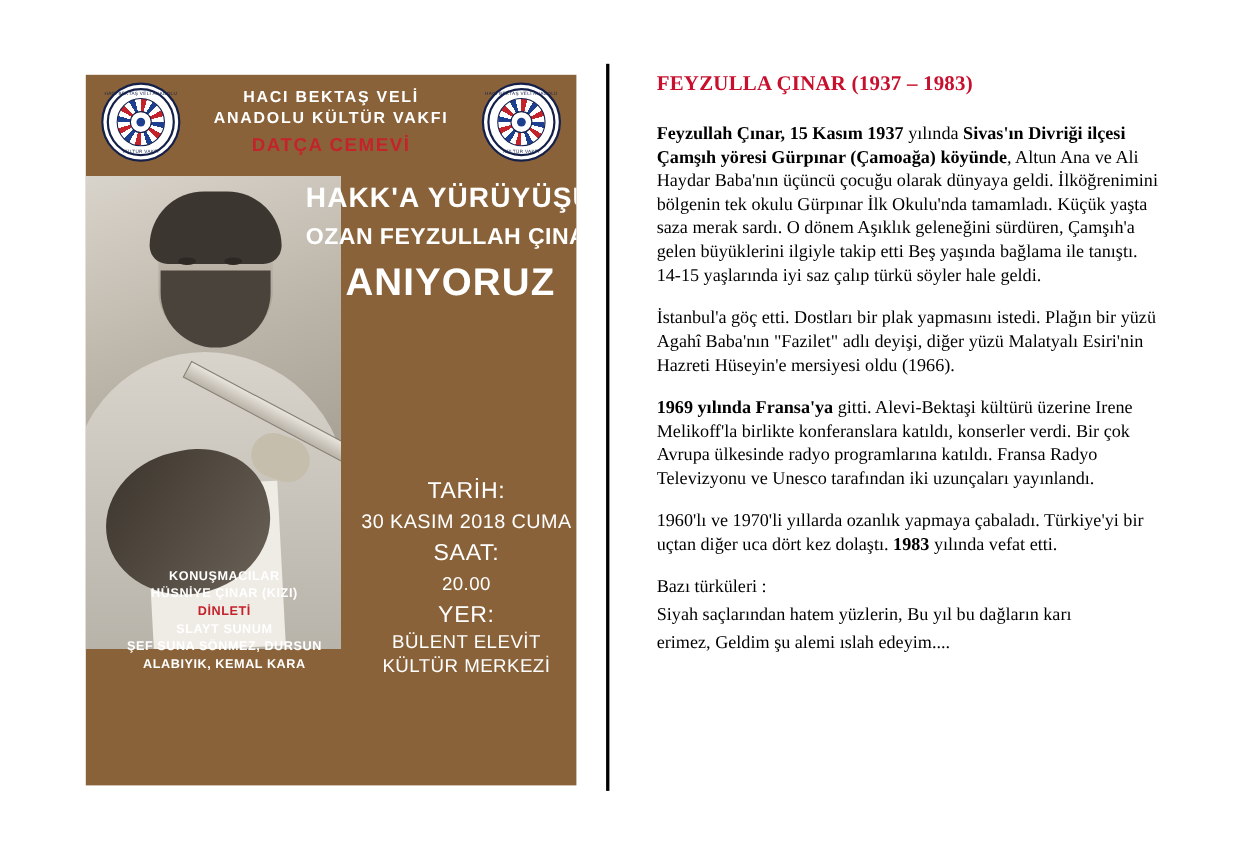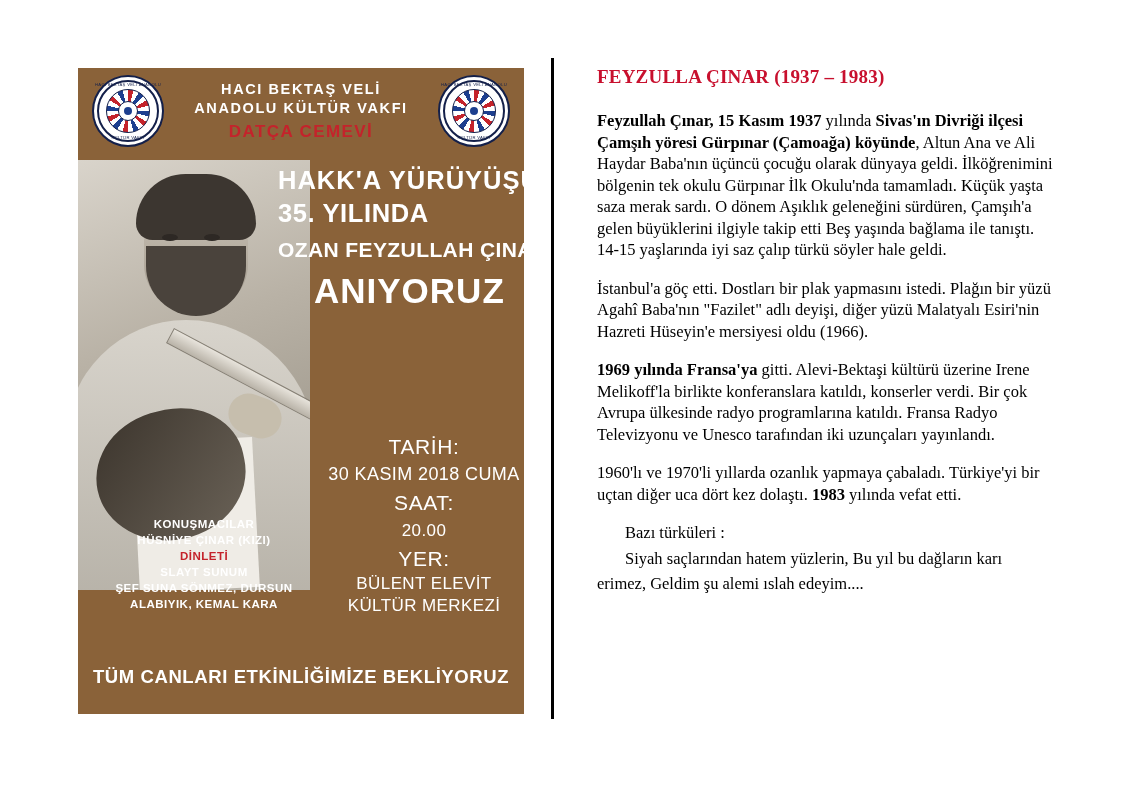--- a/index.html
+++ b/index.html
@@ -335,21 +335,21 @@
     font-size: 19px;
     letter-spacing: 0.2px;
     margin: 0 0 22px 0;
   }
   .article p {
     margin: 0 0 17px 0;
     font-size: 16.5px;
     line-height: 21.5px;
     text-align: left;
   }
-  .article p.tight { margin-bottom: 4px; margin-left: 28px; }
+  .article p.tight { margin-bottom: 4px; }
   .article h3 {
     margin: 0 0 17px 0;
     font-size: 16.5px;
     font-weight: bold;
     line-height: 21.5px;
   }
   .article b { font-weight: bold; }
 </style>
 </head>
 <body>
@@ -393,21 +393,20 @@
         <div class="hand"></div>
         <div class="photo-head"></div>
         <div class="photo-hair"></div>
         <div class="photo-eye l"></div>
         <div class="photo-eye r"></div>
         <div class="photo-beard"></div>
       </div>
 
       <div class="poster-main">
         <div class="pm-l1">HAKK'A  YÜRÜYÜŞÜNÜN</div>
-        <div class="pm-l2">35. YILINDA</div>
         <div class="pm-l3">OZAN FEYZULLAH ÇINAR'I</div>
         <div class="pm-l4">ANIYORUZ</div>
       </div>
 
       <div class="poster-when">
         <div class="pw-label">TARİH:</div>
         <div class="pw-value big">30 KASIM 2018 CUMA</div>
         <div class="pw-label">SAAT:</div>
         <div class="pw-value">20.00</div>
         <div class="pw-label">YER:</div>
@@ -417,21 +416,20 @@
 
       <div class="poster-speakers">
         <div class="ps-line">KONUŞMACILAR</div>
         <div class="ps-line">HÜSNİYE  ÇINAR  (KIZI)</div>
         <div class="ps-line red">DİNLETİ</div>
         <div class="ps-line">SLAYT SUNUM</div>
         <div class="ps-line">ŞEF SUNA SÖNMEZ,  DURSUN</div>
         <div class="ps-line">ALABIYIK, KEMAL  KARA</div>
       </div>
 
-      <div class="poster-footer">TÜM CANLARI  ETKİNLİĞİMİZE BEKLİYORUZ</div>
     </div>
   </div>
 
   <div class="divider"></div>
 
   <div class="text-column article">
     <div class="article-title">FEYZULLA ÇINAR (1937 – 1983)</div>
 
     <p><b>Feyzullah Çınar, 15 Kasım 1937</b><span> yılında </span><b>Sivas'ın Divriği ilçesi Çamşıh yöresi Gürpınar (Çamoağa) köyünde</b><span>, Altun Ana ve Ali Haydar Baba'nın üçüncü çocuğu olarak dünyaya geldi. İlköğrenimini bölgenin tek okulu Gürpınar İlk Okulu'nda tamamladı. Küçük yaşta saza merak sardı. O dönem Aşıklık geleneğini sürdüren, Çamşıh'a gelen büyüklerini ilgiyle takip etti Beş yaşında bağlama ile tanıştı. 14-15 yaşlarında iyi saz çalıp türkü söyler hale geldi.</span></p>
 

